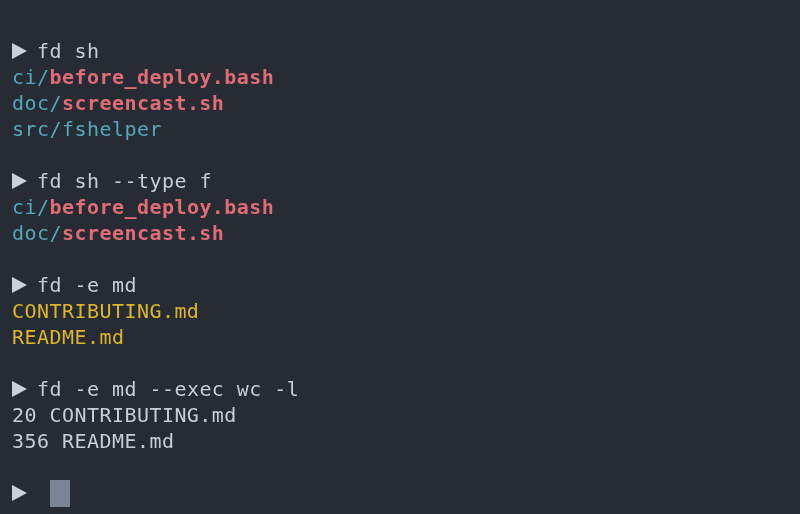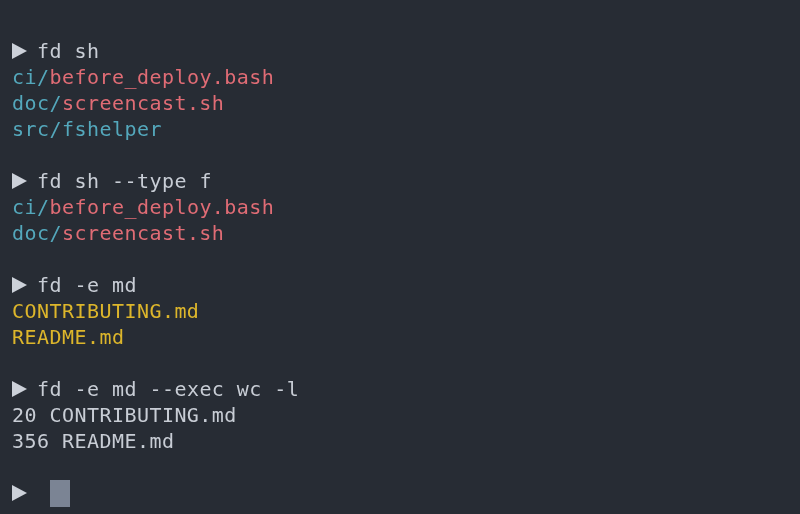--- a/index.html
+++ b/index.html
@@ -23,21 +23,21 @@
   .arrow {
     display: inline-block;
     width: 0; height: 0;
     border-left: 15px solid #ccd1d9;
     border-top: 8px solid transparent;
     border-bottom: 8px solid transparent;
     margin-right: 10px;
     flex: 0 0 auto;
   }
   .seg { display: inline; }
-  .bold { font-weight: normal; }
+  .bold { font-weight: bold; }
   .cursor {
     display: inline-block;
     width: 20px;
     height: 27px;
     background: #7b8494;
     margin-left: 13px;
     flex: 0 0 auto;
   }
 </style>
 </head>

